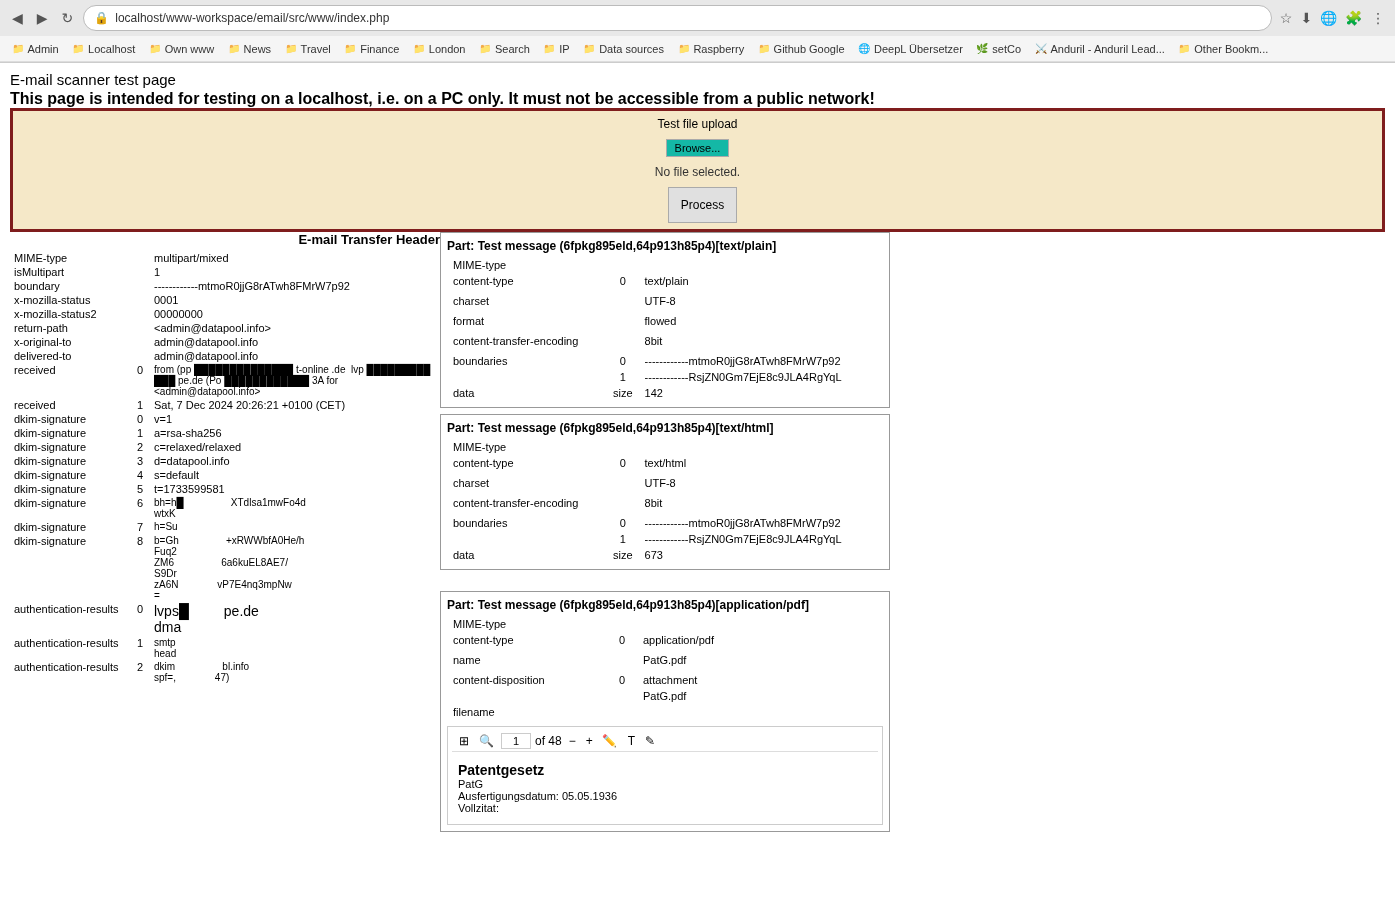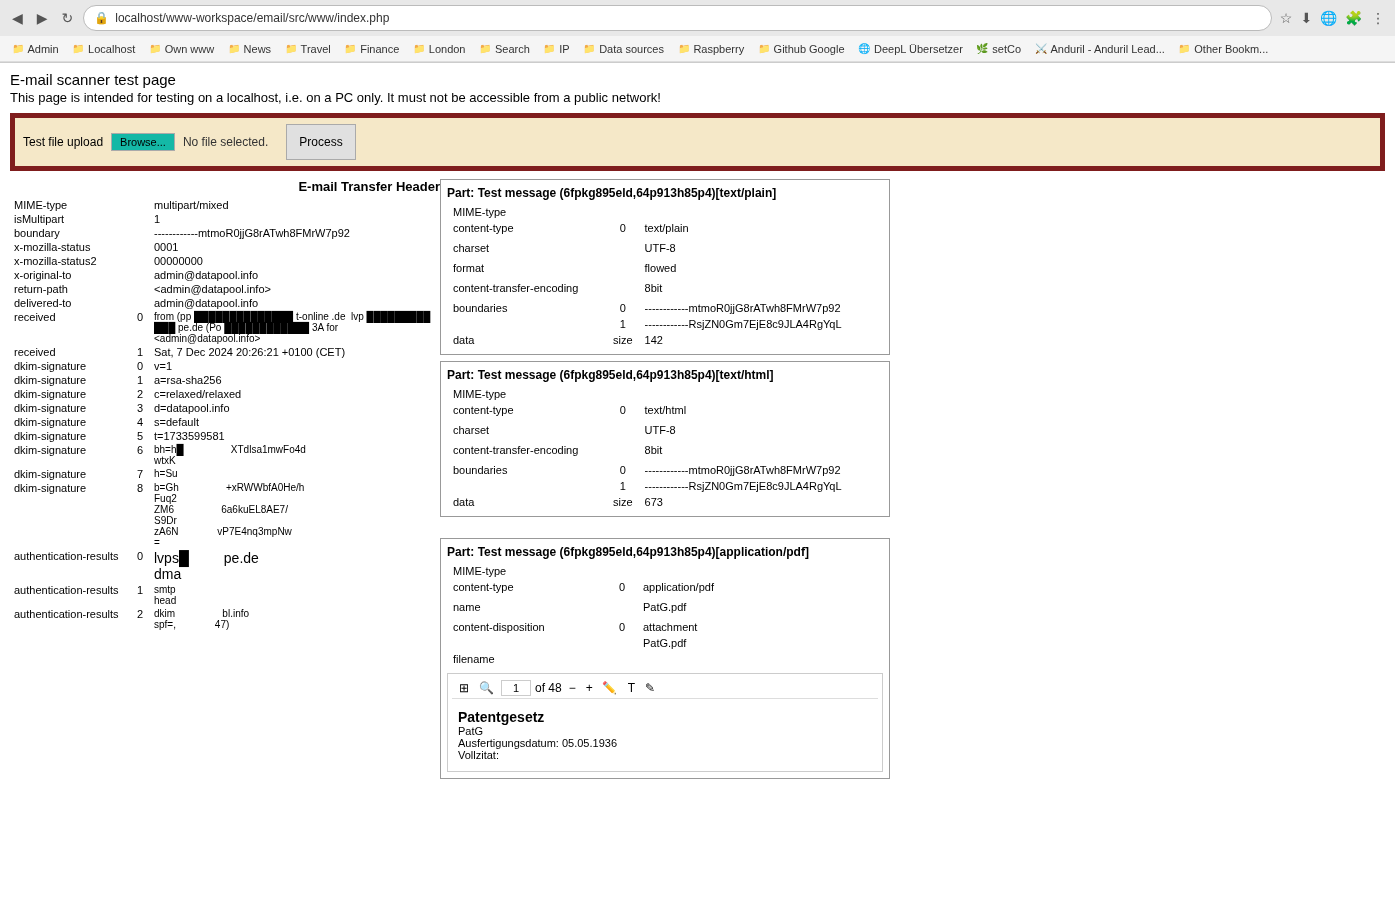--- a/index.html
+++ b/index.html
@@ -16,24 +16,24 @@
 
     
     .bookmarks-bar { display: flex; align-items: center; padding: 2px 6px; gap: 2px; height: 26px; border-bottom: 1px solid #ddd; background: #f5f5f5; overflow: hidden; }
     .bookmark-item { display: flex; align-items: center; gap: 3px; padding: 1px 6px; cursor: pointer; font-size: 11px; white-space: nowrap; color: #333; border-radius: 3px; }
     .bookmark-folder-icon { font-size: 10px; }
 
     
     .page-content { padding: 8px 10px; }
 
     .page-title-h1 { font-size: 15px; font-weight: normal; }
-    .page-subtitle { font-size: 13px; font-weight: normal; margin-top: 2px; }
-
-    
-    .upload-bar { background: #f5e8c8; padding: 6px 8px; display: flex; align-items: center; gap: 8px; margin: 8px 0; border: 5px solid #7f1d1d; }
+    .page-subtitle { font-size: 16px; font-weight: bold; margin-top: 2px; }
+
+    
+    .upload-bar { background: #f5e8c8; padding: 6px 8px; display: flex; align-items: center; gap: 8px; margin: 0 0; border: 3px solid #7f1d1d; flex-direction: column; }
     .upload-label { font-size: 12px; }
     .browse-btn { background: #14b8a6; border: 1px solid #aaa; padding: 2px 8px; font-size: 11px; cursor: pointer; }
     .no-file-text { font-size: 12px; color: #333; }
     .process-btn { background: #e0e0e0; border: 1px solid #aaa; padding: 10px 12px; font-size: 12px; cursor: pointer; margin-left: 10px; }
 
     
     .main-layout { display: flex; gap: 0; }
 
     
     .email-header-section { width: 430px; min-width: 430px; }
@@ -185,28 +185,28 @@
             <td>x-mozilla-status</td>
             <td></td>
             <td>0001</td>
           </tr>
           <tr>
             <td>x-mozilla-status2</td>
             <td></td>
             <td>00000000</td>
           </tr>
           <tr>
+            <td>return-path</td>
+            <td></td>
+            <td>&lt;admin@datapool.info&gt;</td>
+          </tr>
+          <tr>
             <td>x-original-to</td>
             <td></td>
             <td>admin@datapool.info</td>
-          </tr>
-          <tr>
-            <td>return-path</td>
-            <td></td>
-            <td>&lt;admin@datapool.info&gt;</td>
           </tr>
           <tr>
             <td>delivered-to</td>
             <td></td>
             <td>admin@datapool.info</td>
           </tr>
           <tr>
             <td>received</td>
             <td>0</td>
             <td style="font-size:10px;">from (pp ██████████████ t-online .de&nbsp;&nbsp;lvp ████████████ pe.de (Po ████████████ 3A for<br>&lt;admin@datapool.info&gt;</td>

